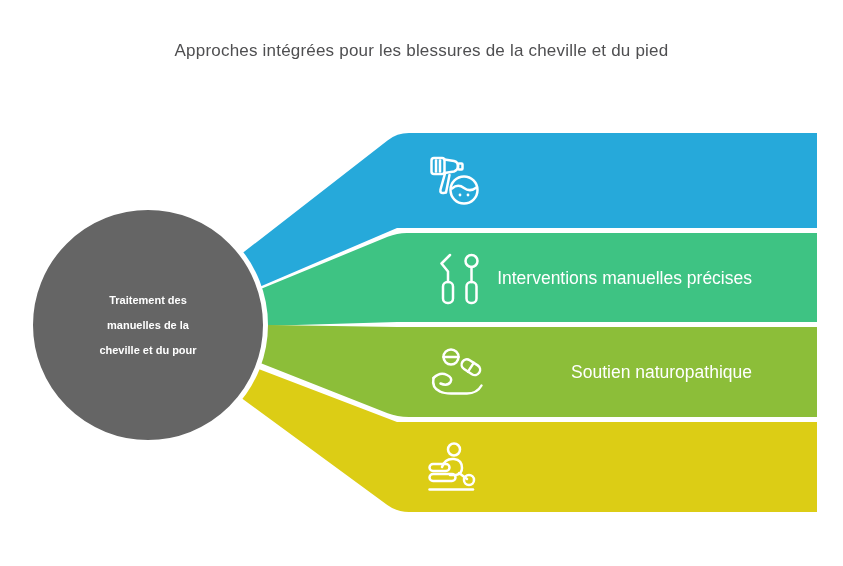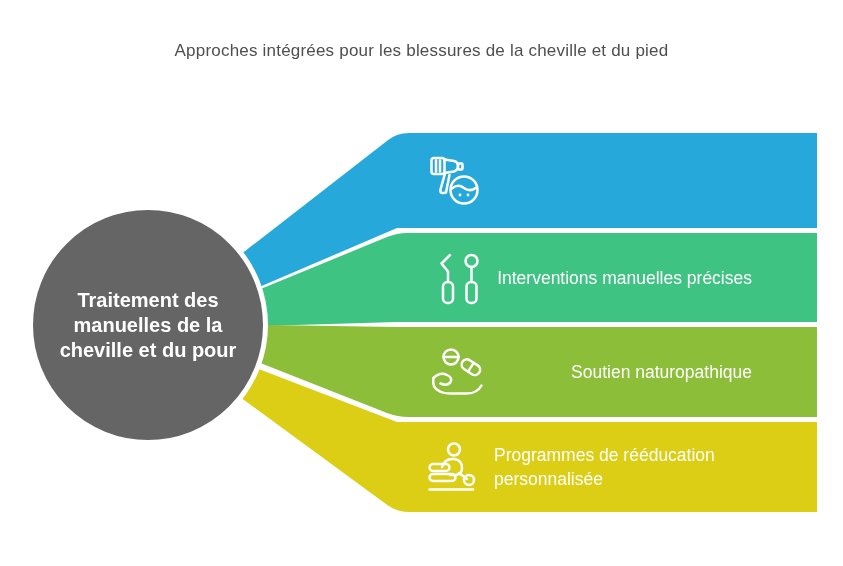--- a/index.html
+++ b/index.html
@@ -7,21 +7,21 @@
     position:relative; width:843px; height:566px; background:#ffffff;
     font-family:Liberation Sans, sans-serif; overflow:hidden;
   }
   .title {
     position:absolute; top:41px; left:0; width:100%; text-align:center;
     font-size:17px; color:#4f4f51; letter-spacing:0.2px;
   }
   .diagram { position:absolute; left:0; top:0; }
   .center-label {
     position:absolute; left:28px; top:288px; width:240px; text-align:center;
-    color:#ffffff; font-weight:700; font-size:20px; line-height:25px;
+    color:#ffffff; font-weight:700; font-size:11px; line-height:25px;
   }
   .band-label {
     position:absolute; left:494px; width:258px; display:flex; align-items:center;
     color:#ffffff; font-size:17.5px; font-weight:500; line-height:24px;
   }
   .bl1 { top:133px; height:95px; }
   .bl2 { top:233px; height:89px;justify-content:flex-end; }
   .bl3 { top:327px; height:90px;justify-content:flex-end; }
   .bl4 { top:422px; height:90px; }
   .icon-stroke { stroke:#ffffff; stroke-width:2.5; fill:none; stroke-linecap:round; stroke-linejoin:round; }
@@ -90,17 +90,14 @@
     <div>manuelles de la</div>
     <div>cheville et du pour</div>
   </div>
 
   <div class="band-label bl2">
     <span>Interventions manuelles précises</span>
   </div>
   <div class="band-label bl3">
     <span>Soutien naturopathique</span>
   </div>
-  <div class="band-label bl4">
-    <span>Programmes de rééducation personnalisée</span>
-  </div>
 
 </div>
 
 </body></html>

